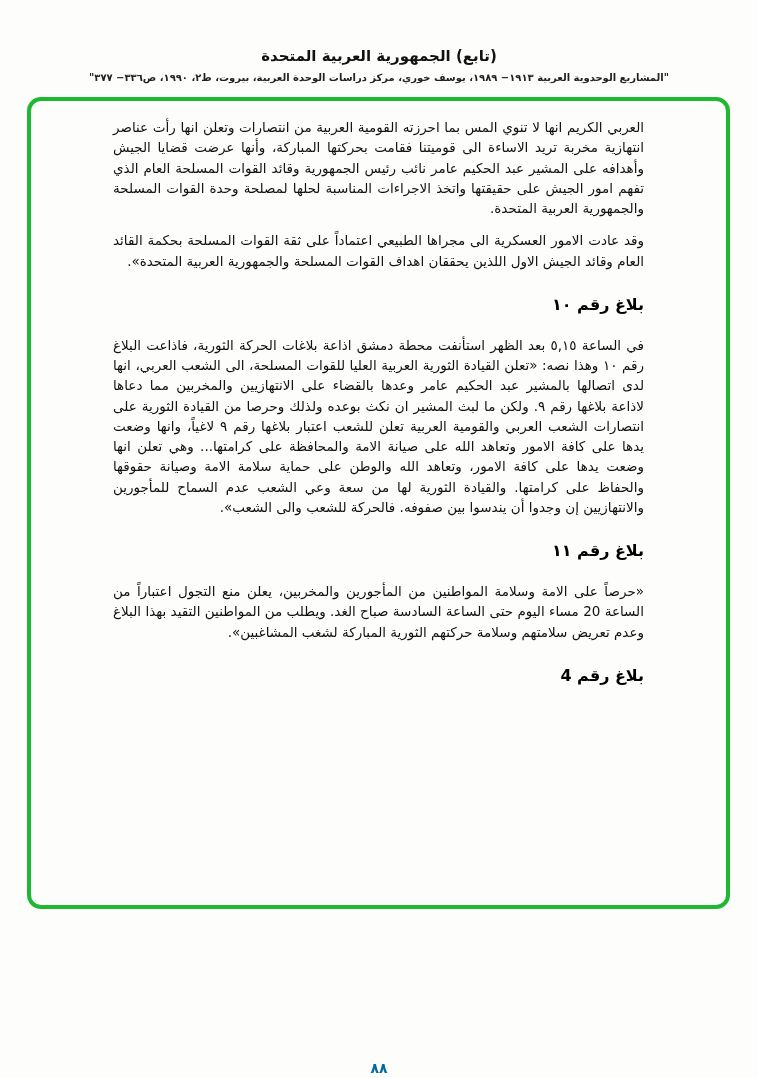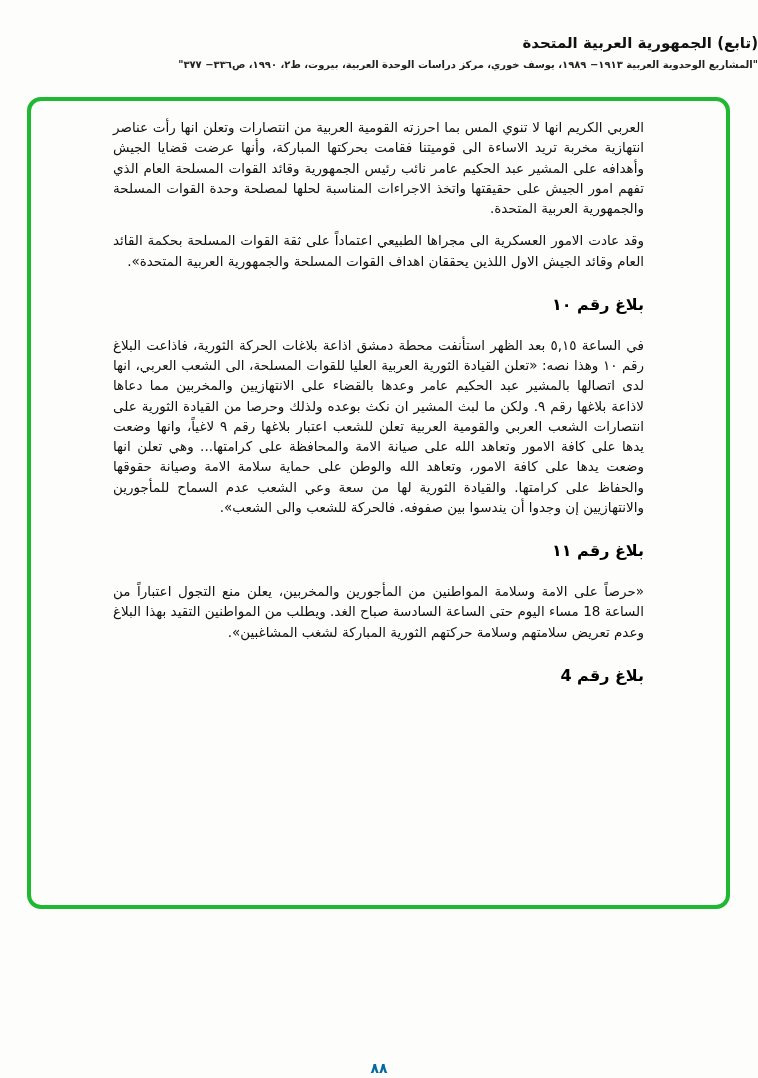--- a/index.html
+++ b/index.html
@@ -9,22 +9,22 @@
     font-family: "DejaVu Sans", sans-serif;
   }
   .page {
     position: relative;
     width: 758px;
     height: 1078px;
     background: #fdfdfb;
     overflow: hidden;
   }
   .header {
-    padding-top: 34px;
-    text-align: right;
+    padding-top: 47px;
+    text-align: center;
     direction: rtl;
   }
   .doc-title {
     font-size: 15px;
     font-weight: 700;
     color: #111;
     letter-spacing: 0.2px;
   }
   .citation {
     margin-top: 7px;
@@ -89,21 +89,21 @@
       <p>العربي الكريم انها لا تنوي المس بما احرزته القومية العربية من انتصارات وتعلن انها رأت عناصر انتهازية مخربة تريد الاساءة الى قوميتنا فقامت بحركتها المباركة، وأنها عرضت قضايا الجيش وأهدافه على المشير عبد الحكيم عامر نائب رئيس الجمهورية وقائد القوات المسلحة العام الذي تفهم امور الجيش على حقيقتها واتخذ الاجراءات المناسبة لحلها لمصلحة وحدة القوات المسلحة والجمهورية العربية المتحدة.</p>
 
       <p>وقد عادت الامور العسكرية الى مجراها الطبيعي اعتماداً على ثقة القوات المسلحة بحكمة القائد العام وقائد الجيش الاول اللذين يحققان اهداف القوات المسلحة والجمهورية العربية المتحدة».</p>
 
       <div class="section-heading">بلاغ رقم ١٠</div>
 
       <p>في الساعة ٥,١٥ بعد الظهر استأنفت محطة دمشق اذاعة بلاغات الحركة الثورية، فاذاعت البلاغ رقم ١٠ وهذا نصه: «تعلن القيادة الثورية العربية العليا للقوات المسلحة، الى الشعب العربي، انها لدى اتصالها بالمشير عبد الحكيم عامر وعدها بالقضاء على الانتهازيين والمخربين مما دعاها لاذاعة بلاغها رقم ٩. ولكن ما لبث المشير ان نكث بوعده ولذلك وحرصا من القيادة الثورية على انتصارات الشعب العربي والقومية العربية تعلن للشعب اعتبار بلاغها رقم ٩ لاغياً، وانها وضعت يدها على كافة الامور وتعاهد الله على صيانة الامة والمحافظة على كرامتها... وهي تعلن انها وضعت يدها على كافة الامور، وتعاهد الله والوطن على حماية سلامة الامة وصيانة حقوقها والحفاظ على كرامتها. والقيادة الثورية لها من سعة وعي الشعب عدم السماح للمأجورين والانتهازيين إن وجدوا أن يندسوا بين صفوفه. فالحركة للشعب والى الشعب».</p>
 
       <div class="section-heading">بلاغ رقم ١١</div>
 
-      <p>«حرصاً على الامة وسلامة المواطنين من المأجورين والمخربين، يعلن منع التجول اعتباراً من الساعة 18 مساء اليوم حتى الساعة السادسة صباح الغد. ويطلب من المواطنين التقيد بهذا البلاغ وعدم تعريض سلامتهم وسلامة حركتهم الثورية المباركة لشغب المشاغبين».</p>
+      <p>«حرصاً على الامة وسلامة المواطنين من المأجورين والمخربين، يعلن منع التجول اعتباراً من الساعة 20 مساء اليوم حتى الساعة السادسة صباح الغد. ويطلب من المواطنين التقيد بهذا البلاغ وعدم تعريض سلامتهم وسلامة حركتهم الثورية المباركة لشغب المشاغبين».</p>
 
 
       <div class="section-heading">بلاغ رقم 4</div>
 
 
     </div>
   </div>
 
   <div class="page-number">٨٨</div>
 

